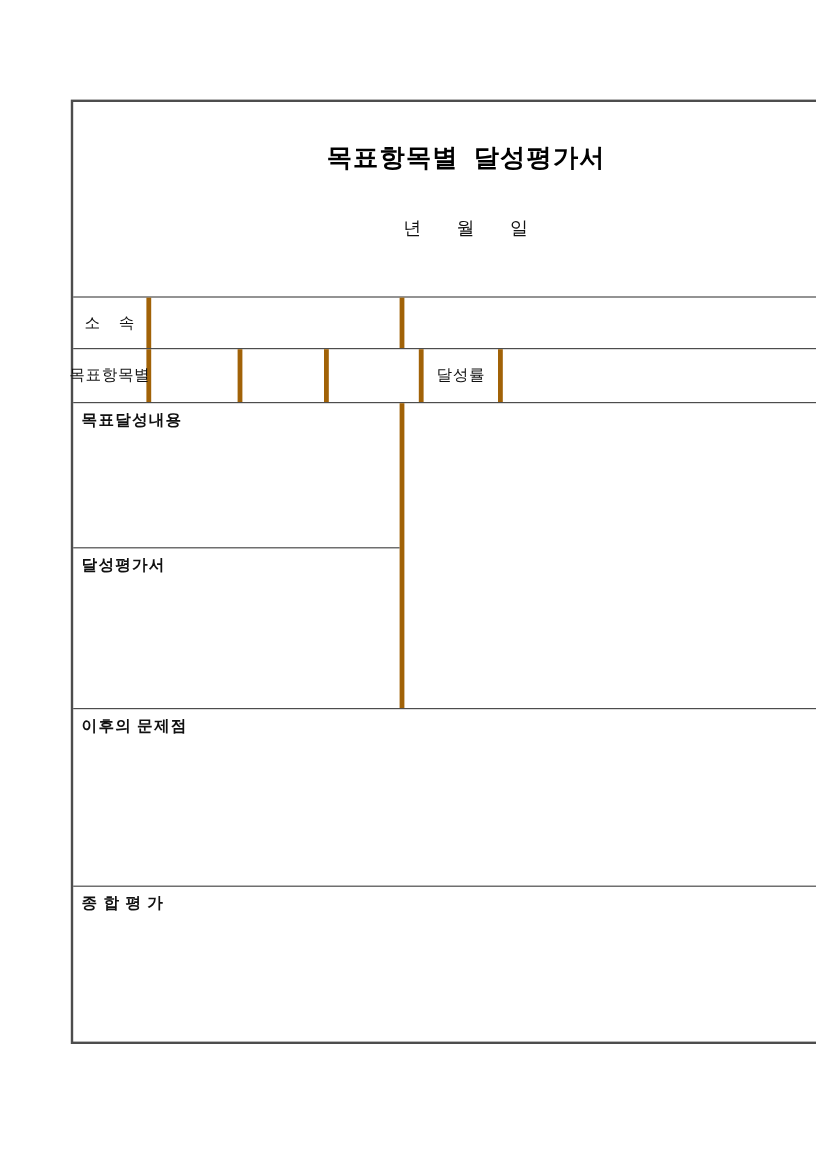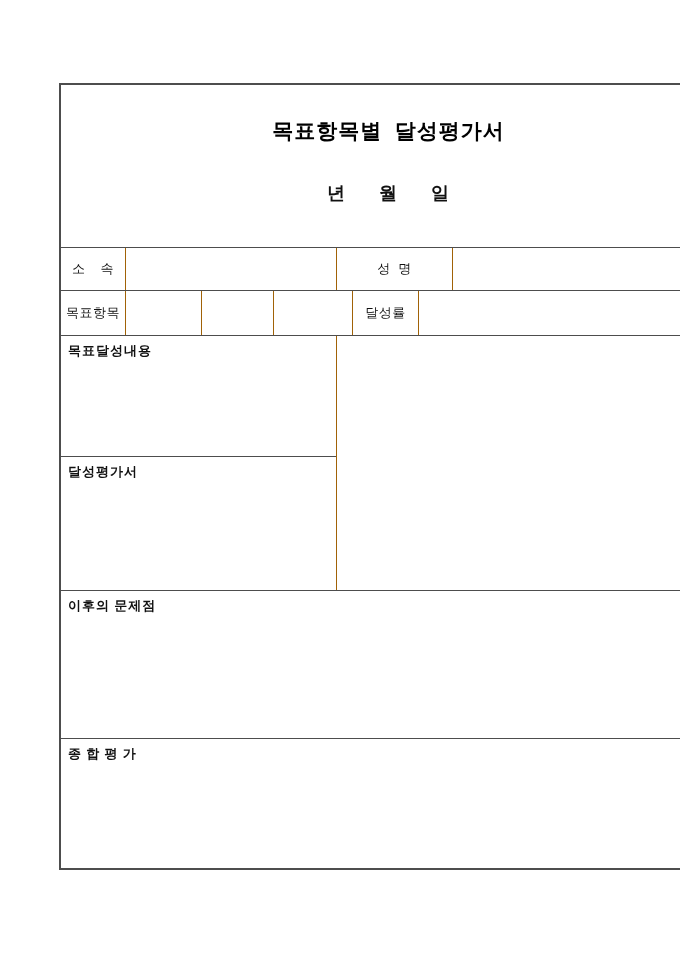--- a/index.html
+++ b/index.html
@@ -23,21 +23,21 @@
     width: 659px;
     height: 787px;
     border: 2px solid #4d4d4d;
     box-sizing: border-box;
     display: flex;
     flex-direction: column;
     background: #ffffff;
   }
   .row { display: flex; box-sizing: border-box; }
   .bb { border-bottom: 1px solid #4d4d4d; }
-  .br { border-right: 1px solid #a16207; }
+  .br { border-right: 4px solid #a16207; }
   .cell {
     box-sizing: border-box;
     display: flex;
     align-items: center;
     justify-content: center;
   }
   .label {
     font-size: 13px;
     white-space: pre;
     letter-spacing: 0.5px;
@@ -54,24 +54,23 @@
   .title {
     margin-top: 32px;
     font-size: 21px;
     font-weight: bold;
     letter-spacing: 1px;
     white-space: pre;
     color: #000000;
   }
   .date-line {
     margin-top: 36px;
-    font-size: 18px;
+    font-size: 15px;
     white-space: pre;
     letter-spacing: 1px;
-    font-weight: bold;
   }
   
   .row1 { height: 43px; }
   .row2 { height: 45px; }
   .row-mid { height: 255px; }
   .row-problem { height: 148px; }
   .row-overall { flex: 1; }
   
   .c-aff-label { width: 65px; }
   .c-aff-input { width: 211px; }
@@ -125,31 +124,28 @@
     <div class="header bb">
       <div class="title">목표항목별  달성평가서</div>
       <div class="date-line">년      월      일</div>
     </div>
 
     <div class="row row1 bb">
       <div class="cell br c-aff-label">
         <span class="label">소    속</span>
       </div>
       <div class="cell br c-aff-input"></div>
-      <div class="cell br c-name-label">
-        <span class="label">성  명</span>
-      </div>
       <div class="cell c-name-input">
         <span class="seal">인</span>
       </div>
     </div>
 
     <div class="row row2 bb">
       <div class="cell br c-r2-1">
-        <span class="label">목표항목</span>
+        <span class="label">목표항목별</span>
       </div>
       <div class="cell br c-r2-2"></div>
       <div class="cell br c-r2-4"></div>
       <div class="cell br c-r2-6"></div>
       <div class="cell br c-r2-7">
         <span class="label">달성률</span>
       </div>
       <div class="cell c-r2-8"></div>
     </div>
 

